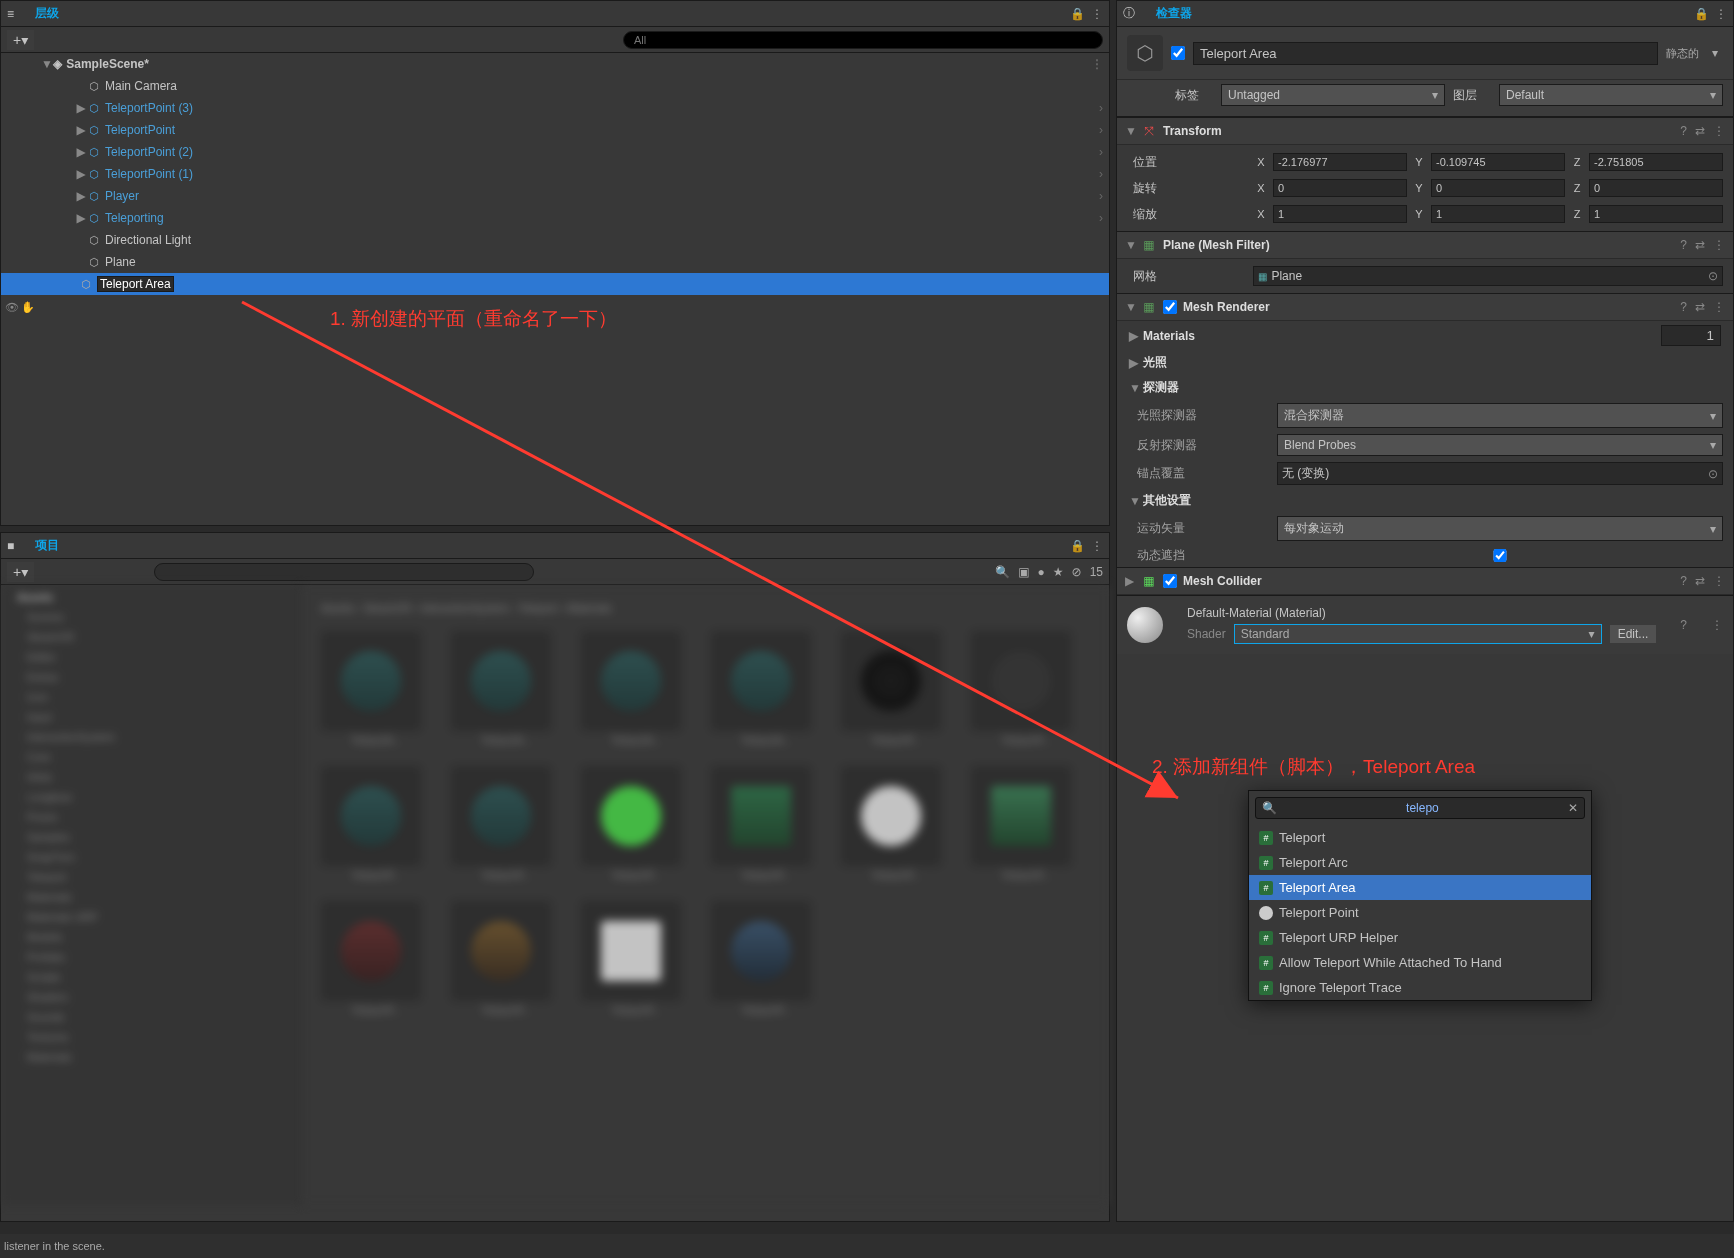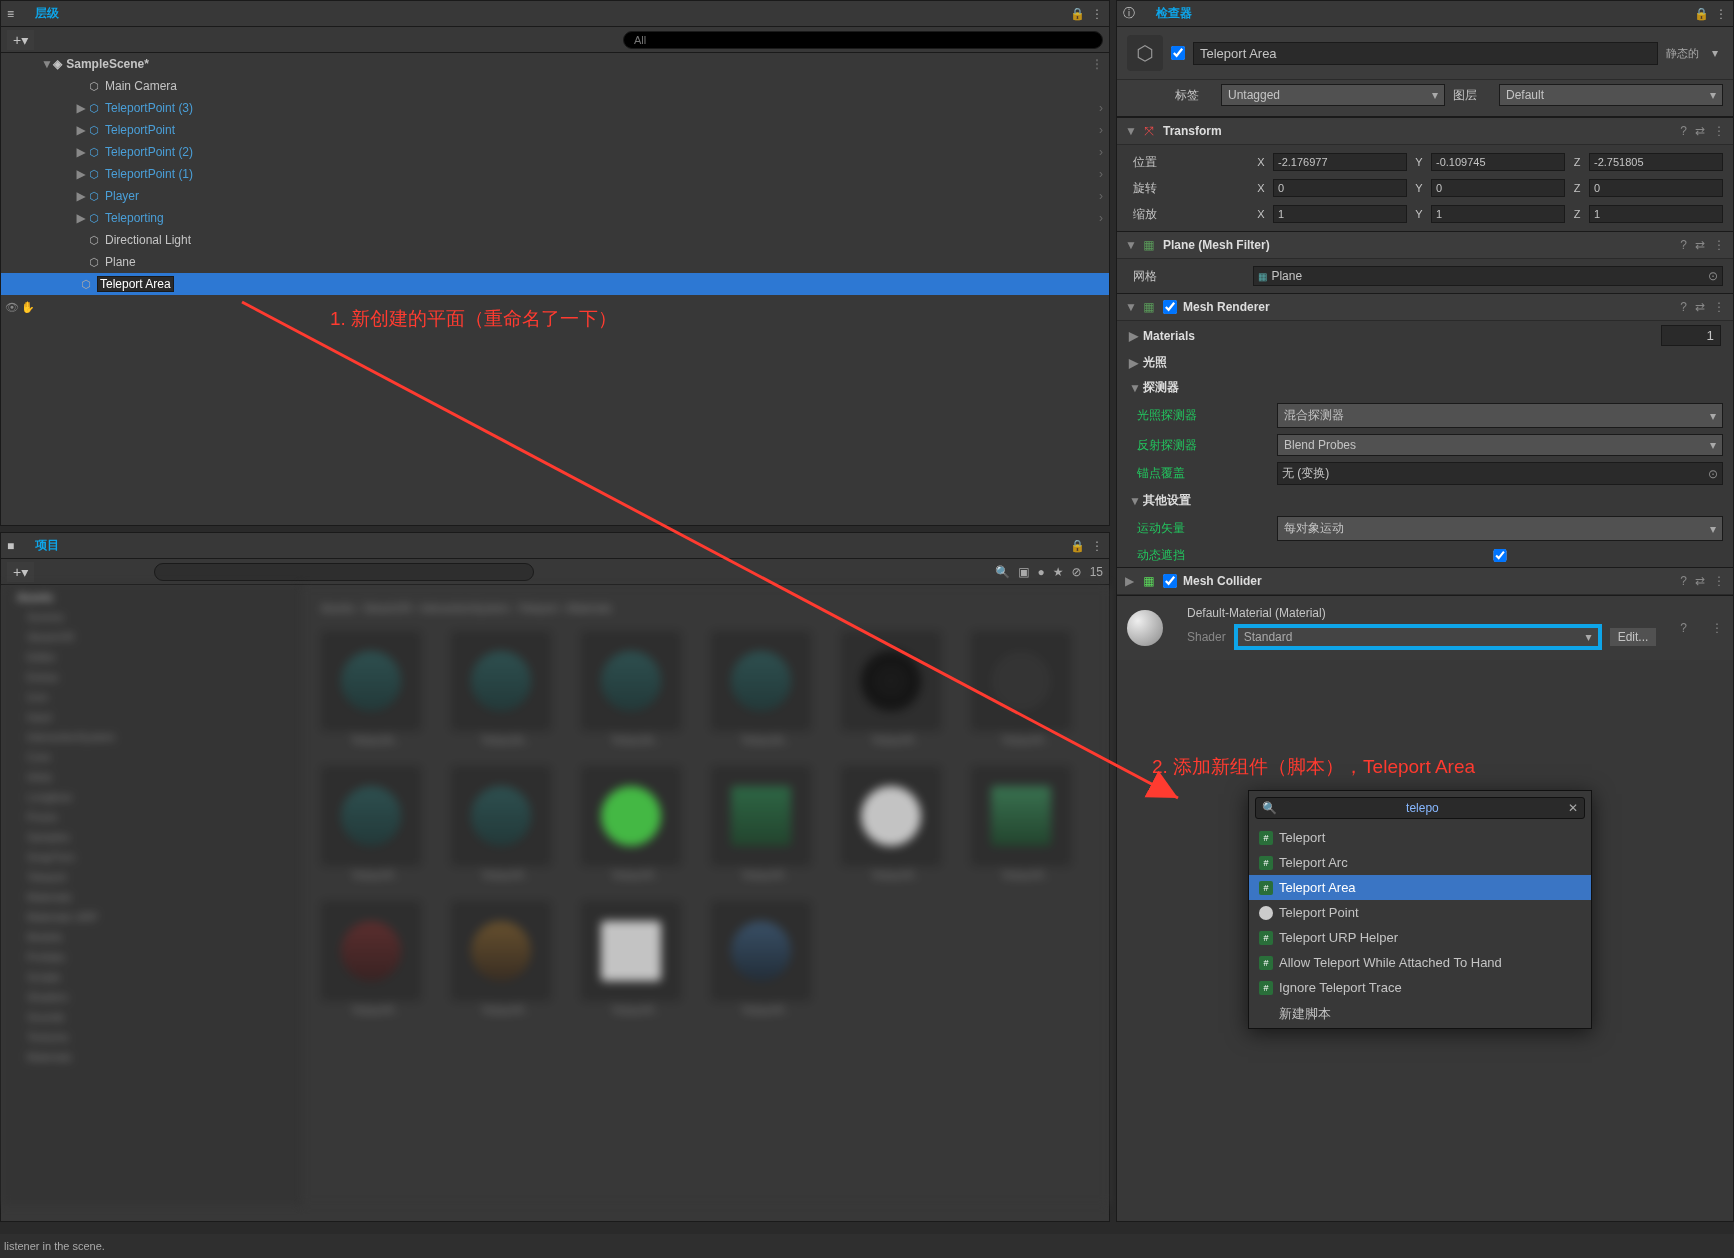--- a/index.html
+++ b/index.html
@@ -67,30 +67,30 @@
 .prop-row .lbl { color:#c4c4c4; font-size:12px; padding-left:6px;}
 .xyz { display:grid; grid-template-columns: repeat(3, 16px 1fr); gap:4px; align-items:center;}
 .xyz .axis { text-align:center; color:#c4c4c4; font-size:11px;}
 .num-field { background:#2a2a2a; border:1px solid #1a1a1a; color:#c4c4c4; padding:2px 4px; width:100%; font-size:11px;}
 .obj-field { display:flex; background:#2a2a2a; border:1px solid #1a1a1a; align-items:center; padding:2px 4px;}
 .obj-field .mesh-ico { color:#5aa; margin-right:4px; font-size:10px;}
 .obj-field .pick { margin-left:auto; color:#888; cursor:pointer;}
 .single-field { background:#2a2a2a; border:1px solid #1a1a1a; color:#c4c4c4; padding:2px 6px; width:60px; text-align:right;}
 
 .sub-row { display:grid; grid-template-columns: 140px 1fr; padding:3px 10px 3px 20px; align-items:center;}
-.sub-row .lbl { color:#22c55e; font-size:12px;}
+.sub-row .lbl { color:#a3a3a3; font-size:12px;}
 .foldout { padding:4px 12px; color:#ddd; font-weight:600; display:flex; align-items:center; gap:4px; cursor:pointer;}
 .foldout .exp { width:10px; color:#888;}
 
 .material-row { background:#3a3a3a; padding:10px; display:flex; align-items:center; gap:24px; border-top:1px solid #1a1a1a;}
 .mat-ball { width:36px; height:36px; border-radius:50%; background: radial-gradient(circle at 30% 30%, #eee, #888);}
 .mat-info { display:flex; flex-direction:column; gap:4px; flex:1;}
 .mat-name { color:#c4c4c4; }
 .shader-row { display:flex; align-items:center; gap:8px;}
-.shader-dd { flex:1; background:#444; color:#aaa; padding:2px 6px; display:flex; justify-content:space-between; border:4px solid #0ea5e9;}
+.shader-dd { flex:1; background:#444; color:#aaa; padding:2px 6px; display:flex; justify-content:space-between; border:1px solid #0ea5e9;}
 .edit-btn { background:#515151; padding:2px 8px; color:#c4c4c4; cursor:pointer;}
 
 
 .annotation { position:absolute; color:#ff3b30; font-size:19px; font-weight:500; pointer-events:none; z-index:50;}
 .arrow-svg { position:absolute; z-index:49; pointer-events:none;}
 
 
 .add-comp-popup { position:absolute; background:#383838; border:1px solid #111; box-shadow:0 4px 20px rgba(0,0,0,0.6); z-index:60;}
 .popup-search { margin:6px; display:flex; background:#2a2a2a; border:1px solid #111; border-radius:3px; padding:3px 6px; align-items:center; gap:4px;}
 .popup-search input { flex:1; background:transparent; border:none; color:#88b8ff; font-size:12px; outline:none;text-align:center;}
@@ -562,23 +562,20 @@
       </div>
       <div class="popup-item">
         <span class="scr-ico">#</span>
         <span>Allow Teleport While Attached To Hand</span>
       </div>
       <div class="popup-item">
         <span class="scr-ico">#</span>
         <span>Ignore Teleport Trace</span>
       </div>
     </div>
-  <div class="popup-item" style="padding-left:30px;">
-      <span>新建脚本</span>
-    </div>
 </div>
 
 <div class="annotation" style="left:330px; top:306px;">1. 新创建的平面（重命名了一下）</div>
 <div class="annotation" style="left:1152px; top:754px;">2. 添加新组件（脚本），Teleport Area</div>
 <svg class="arrow-svg" style="left:0; top:0;" width="1734" height="1258">
   <defs>
       <marker id="ah" markerWidth="12" markerHeight="12" refX="10" refY="5" orient="auto">
         <path d="M0,0 L10,5 L0,10 Z" fill="#ff3b30"></path>
       </marker>
     </defs>

